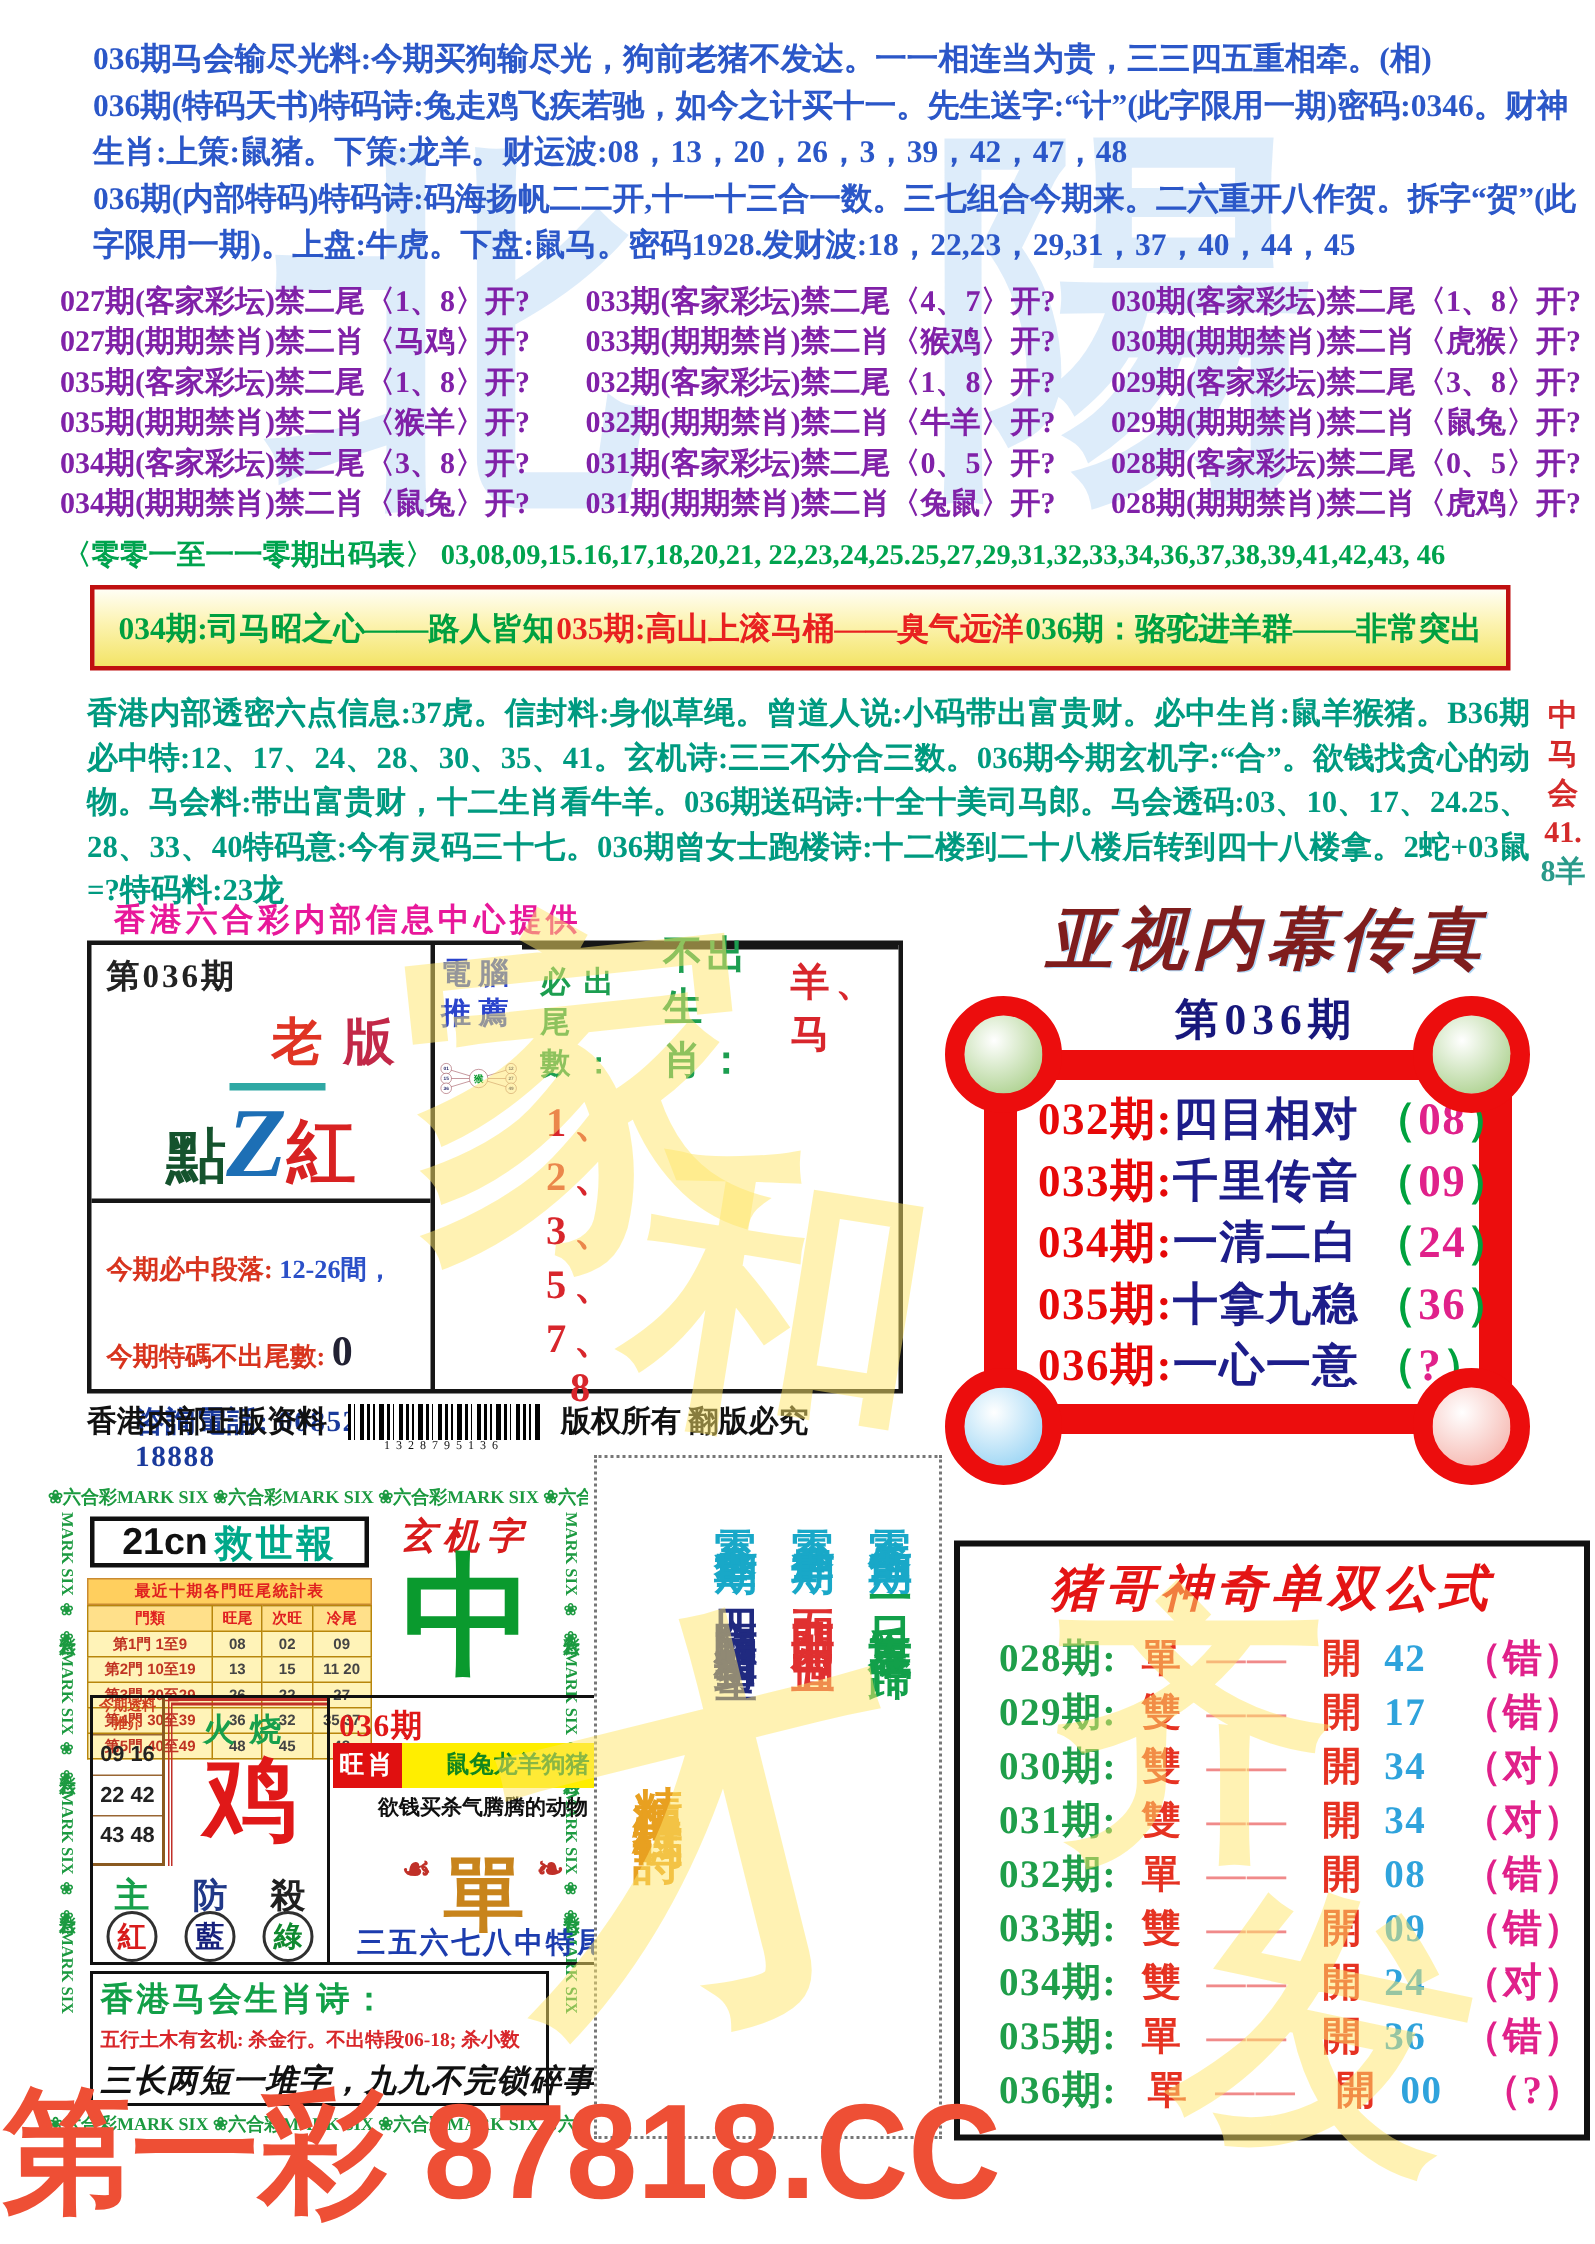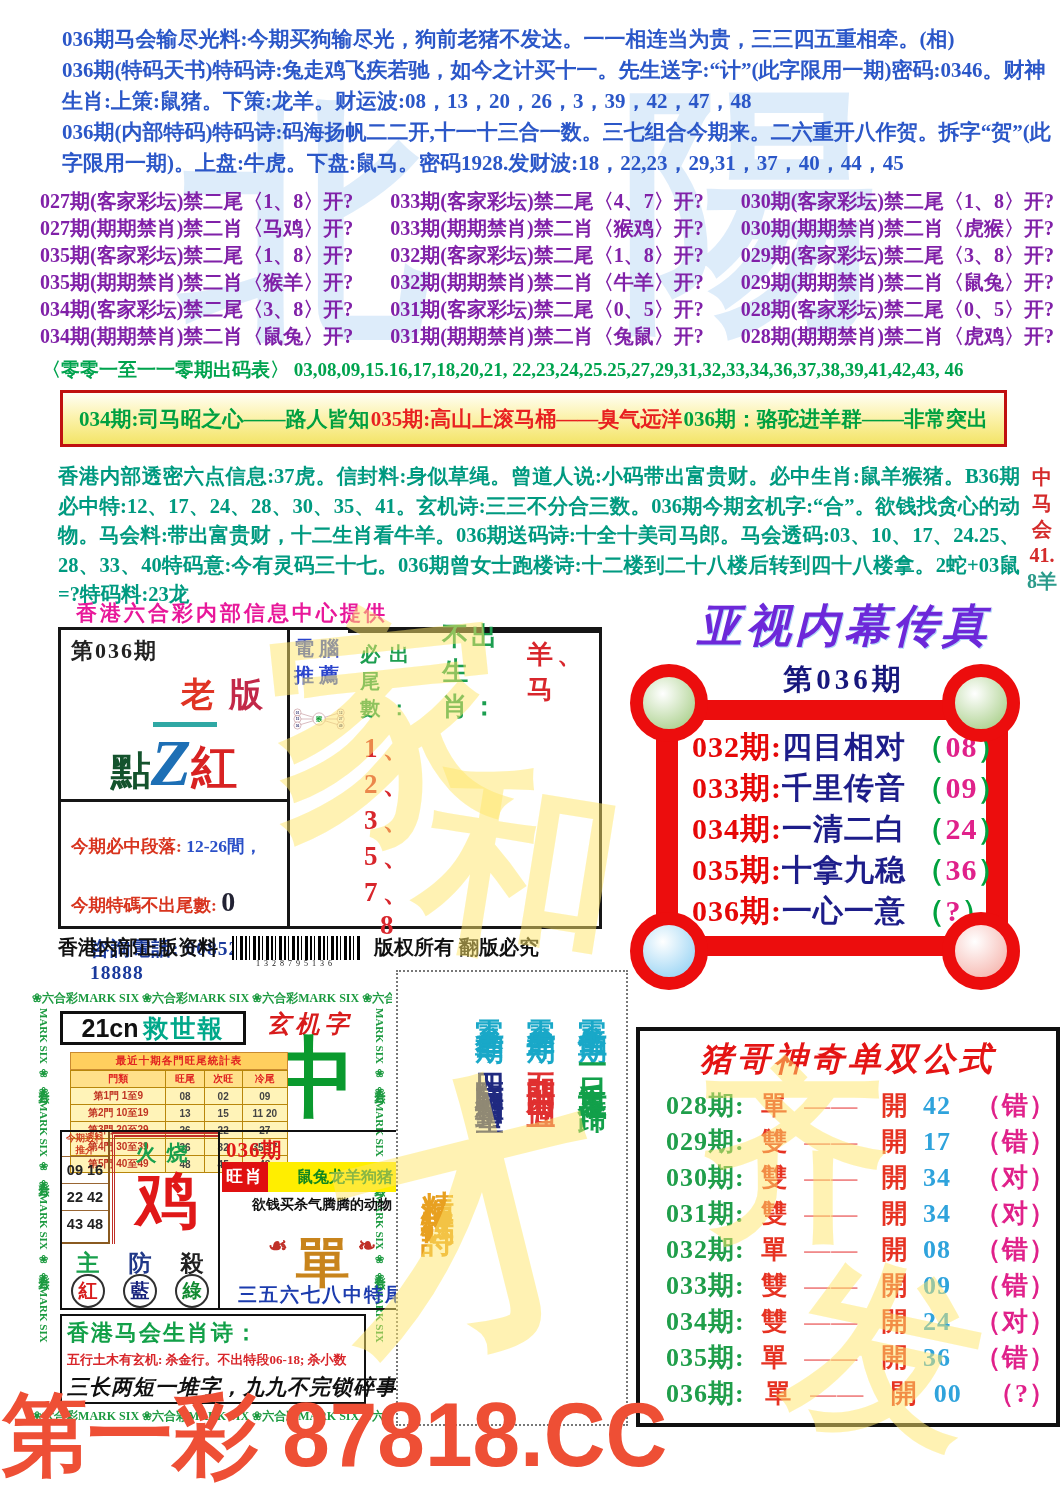--- a/index.html
+++ b/index.html
@@ -71,21 +71,21 @@
   .cr-nosign .lab { color:#1c9e50; letter-spacing:3px; }
   .cr-nosign .val { color:#d8262c; margin-left:14px; letter-spacing:4px; }
   .card-footer { left:58px; top:934px; width:544px; display:flex; align-items:center;
     gap:14px; font-weight:700; font-size:20px; color:#111; z-index:2; }
   .barcode { width:128px; height:24px; position:relative;
     background:repeating-linear-gradient(90deg,#000 0 2px,#fff 2px 4px,#000 4px 5px,#fff 5px 8px,#000 8px 11px,#fff 11px 13px); }
   .barcode span { position:absolute; left:0; right:0; top:23px; font-size:8px;
     letter-spacing:4px; text-align:center; font-weight:400; }
 
   
-  .atv-title { left:628px; top:596px; width:432px; text-align:center; color:#6d28d9;
+  .atv-title { left:628px; top:596px; width:432px; text-align:center; color:#7f1d1d;
     font-size:45px; font-weight:900; font-style:italic; letter-spacing:4px; z-index:2;
     text-shadow:1px 1px 0 #aed8f8; }
   .atv-period { left:628px; top:660px; width:432px; text-align:center; color:#17177c;
     font-size:29px; font-weight:700; letter-spacing:4px; z-index:2; }
   .atv-frame { left:656px; top:700px; width:352px; height:256px; background:#ec0d0d;
     border-radius:6px; padding:18px 20px; z-index:2; }
   .atv-inner { width:100%; height:100%; background:#fff; border:2px solid #ec0d0d;
     padding:6px 0 0 14px; }
   .atv-row { font-size:30px; line-height:41px; font-weight:600; letter-spacing:1px; white-space:nowrap; }
   .ap { color:#e60808; } .aph { color:#1d1d8a; } .pg { color:#00a23e; } .an { color:#e0218a; }
@@ -117,21 +117,21 @@
   .strip-v.lft { left:0; } .strip-v.rgt { right:0; }
   .news-inner { position:absolute; left:26px; right:24px; top:20px; bottom:20px; background:#fff; }
   .n-titlebox { position:absolute; left:2px; top:3px; width:186px; height:34px;
     border:3px solid #101010; display:flex; align-items:center; justify-content:center; gap:5px; }
   .n-titlebox .num { font-family:"Liberation Sans",sans-serif; font-weight:900; font-size:25px; color:#111; }
   .n-titlebox .nam { font-weight:900; font-size:25px; color:#00a88a; letter-spacing:2px; }
   .n-xuanji { position:absolute; left:196px; top:0; width:112px; text-align:center;
     color:#d81c1c; font-size:24px; font-weight:900; font-style:italic; letter-spacing:5px; }
   .n-zhong { position:absolute; left:200px; top:24px; width:108px; text-align:center;
     color:#0a9a2e; font-size:88px; font-weight:900; line-height:94px; }
-  .n-stats { position:absolute; left:12px; top:44px; width:218px; }
+  .n-stats { position:absolute; left:0; top:44px; width:190px; }
   .n-stats-title { background:#ffcf5e; color:#e02020; font-size:10.5px; font-weight:700;
     text-align:center; letter-spacing:1px; padding:1px 0; border:1px solid #c98a30; }
   .n-stats table { width:100%; border-collapse:collapse; font-size:10px;
     font-family:"Liberation Sans",sans-serif; }
   .n-stats td, .n-stats th { border:1px solid #b8860b; background:#fff3b8; color:#444;
     text-align:center; padding:1px 3px; font-weight:700; }
   .n-stats th { color:#e02020; background:#ffe08a; }
   .n-stats td:first-child { color:#c03322; }
   .n-bigbox { position:absolute; left:2px; top:122px; width:366px; height:180px;
     border:2px solid #101010; display:flex; }

